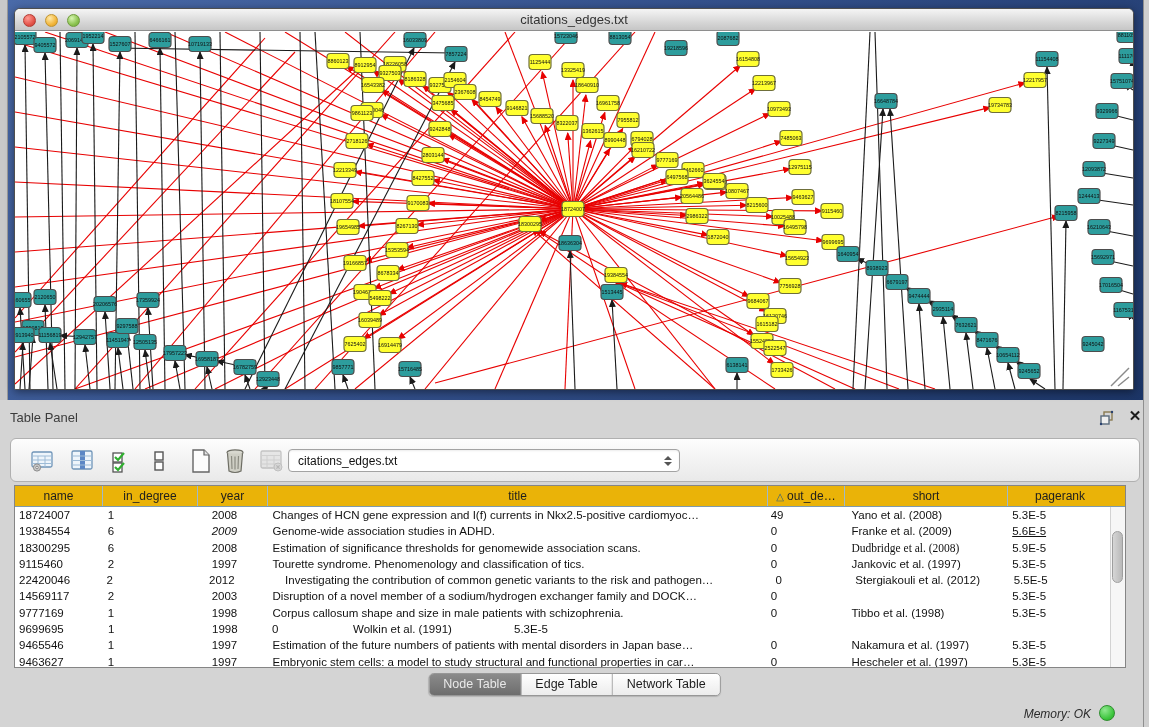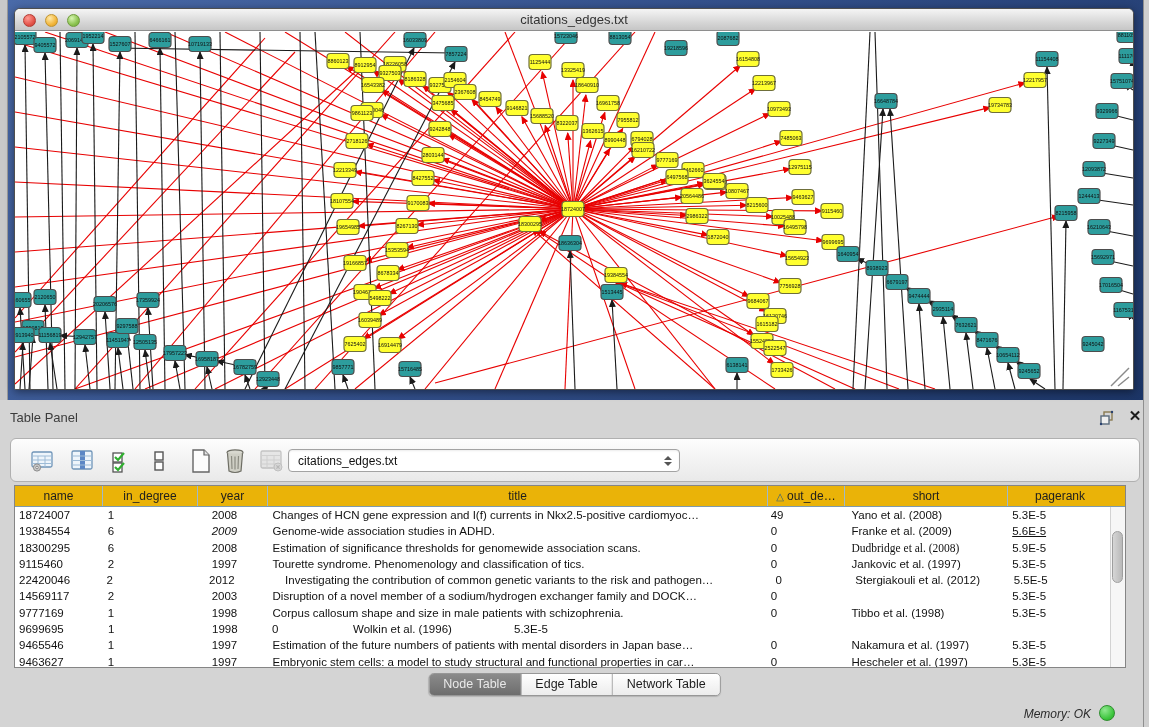--- a/index.html
+++ b/index.html
@@ -721,21 +721,21 @@
           <div class="tcell" style="width: 500px; padding-left: 5px;">Corpus callosum shape and size in male patients with schizophrenia.</div>
           <div class="tcell" style="width: 77px; padding-left: 4px;">0</div>
           <div class="tcell" style="width: 163px; padding-left: 8px;">Tibbo et al. (1998)</div>
           <div class="tcell" style="width: 104px; padding-left: 6px;">5.3E-5</div>
         </div>
         <div class="trow">
           <div class="tcell" style="width: 88px; padding-left: 4px;">9699695</div>
           <div class="tcell" style="width: 95px; padding-left: 5px;">1</div>
           <div class="tcell" style="width: 70px; padding-left: 14px;">1998</div>
           <div class="tcell" style="width: 77px; padding-left: 4px;">0</div>
-          <div class="tcell" style="width: 163px; padding-left: 8px;">Wolkin et al. (1996)</div>
+          <div class="tcell" style="width: 163px; padding-left: 8px;">Wolkin et al. (1991)</div>
           <div class="tcell" style="width: 104px; padding-left: 6px;">5.3E-5</div>
         </div>
         <div class="trow">
           <div class="tcell" style="width: 88px; padding-left: 4px;">9465546</div>
           <div class="tcell" style="width: 95px; padding-left: 5px;">1</div>
           <div class="tcell" style="width: 70px; padding-left: 14px;">1997</div>
           <div class="tcell" style="width: 500px; padding-left: 5px;">Estimation of the future numbers of patients with mental disorders in Japan base…</div>
           <div class="tcell" style="width: 77px; padding-left: 4px;">0</div>
           <div class="tcell" style="width: 163px; padding-left: 8px;">Nakamura et al. (1997)</div>
           <div class="tcell" style="width: 104px; padding-left: 6px;">5.3E-5</div>

